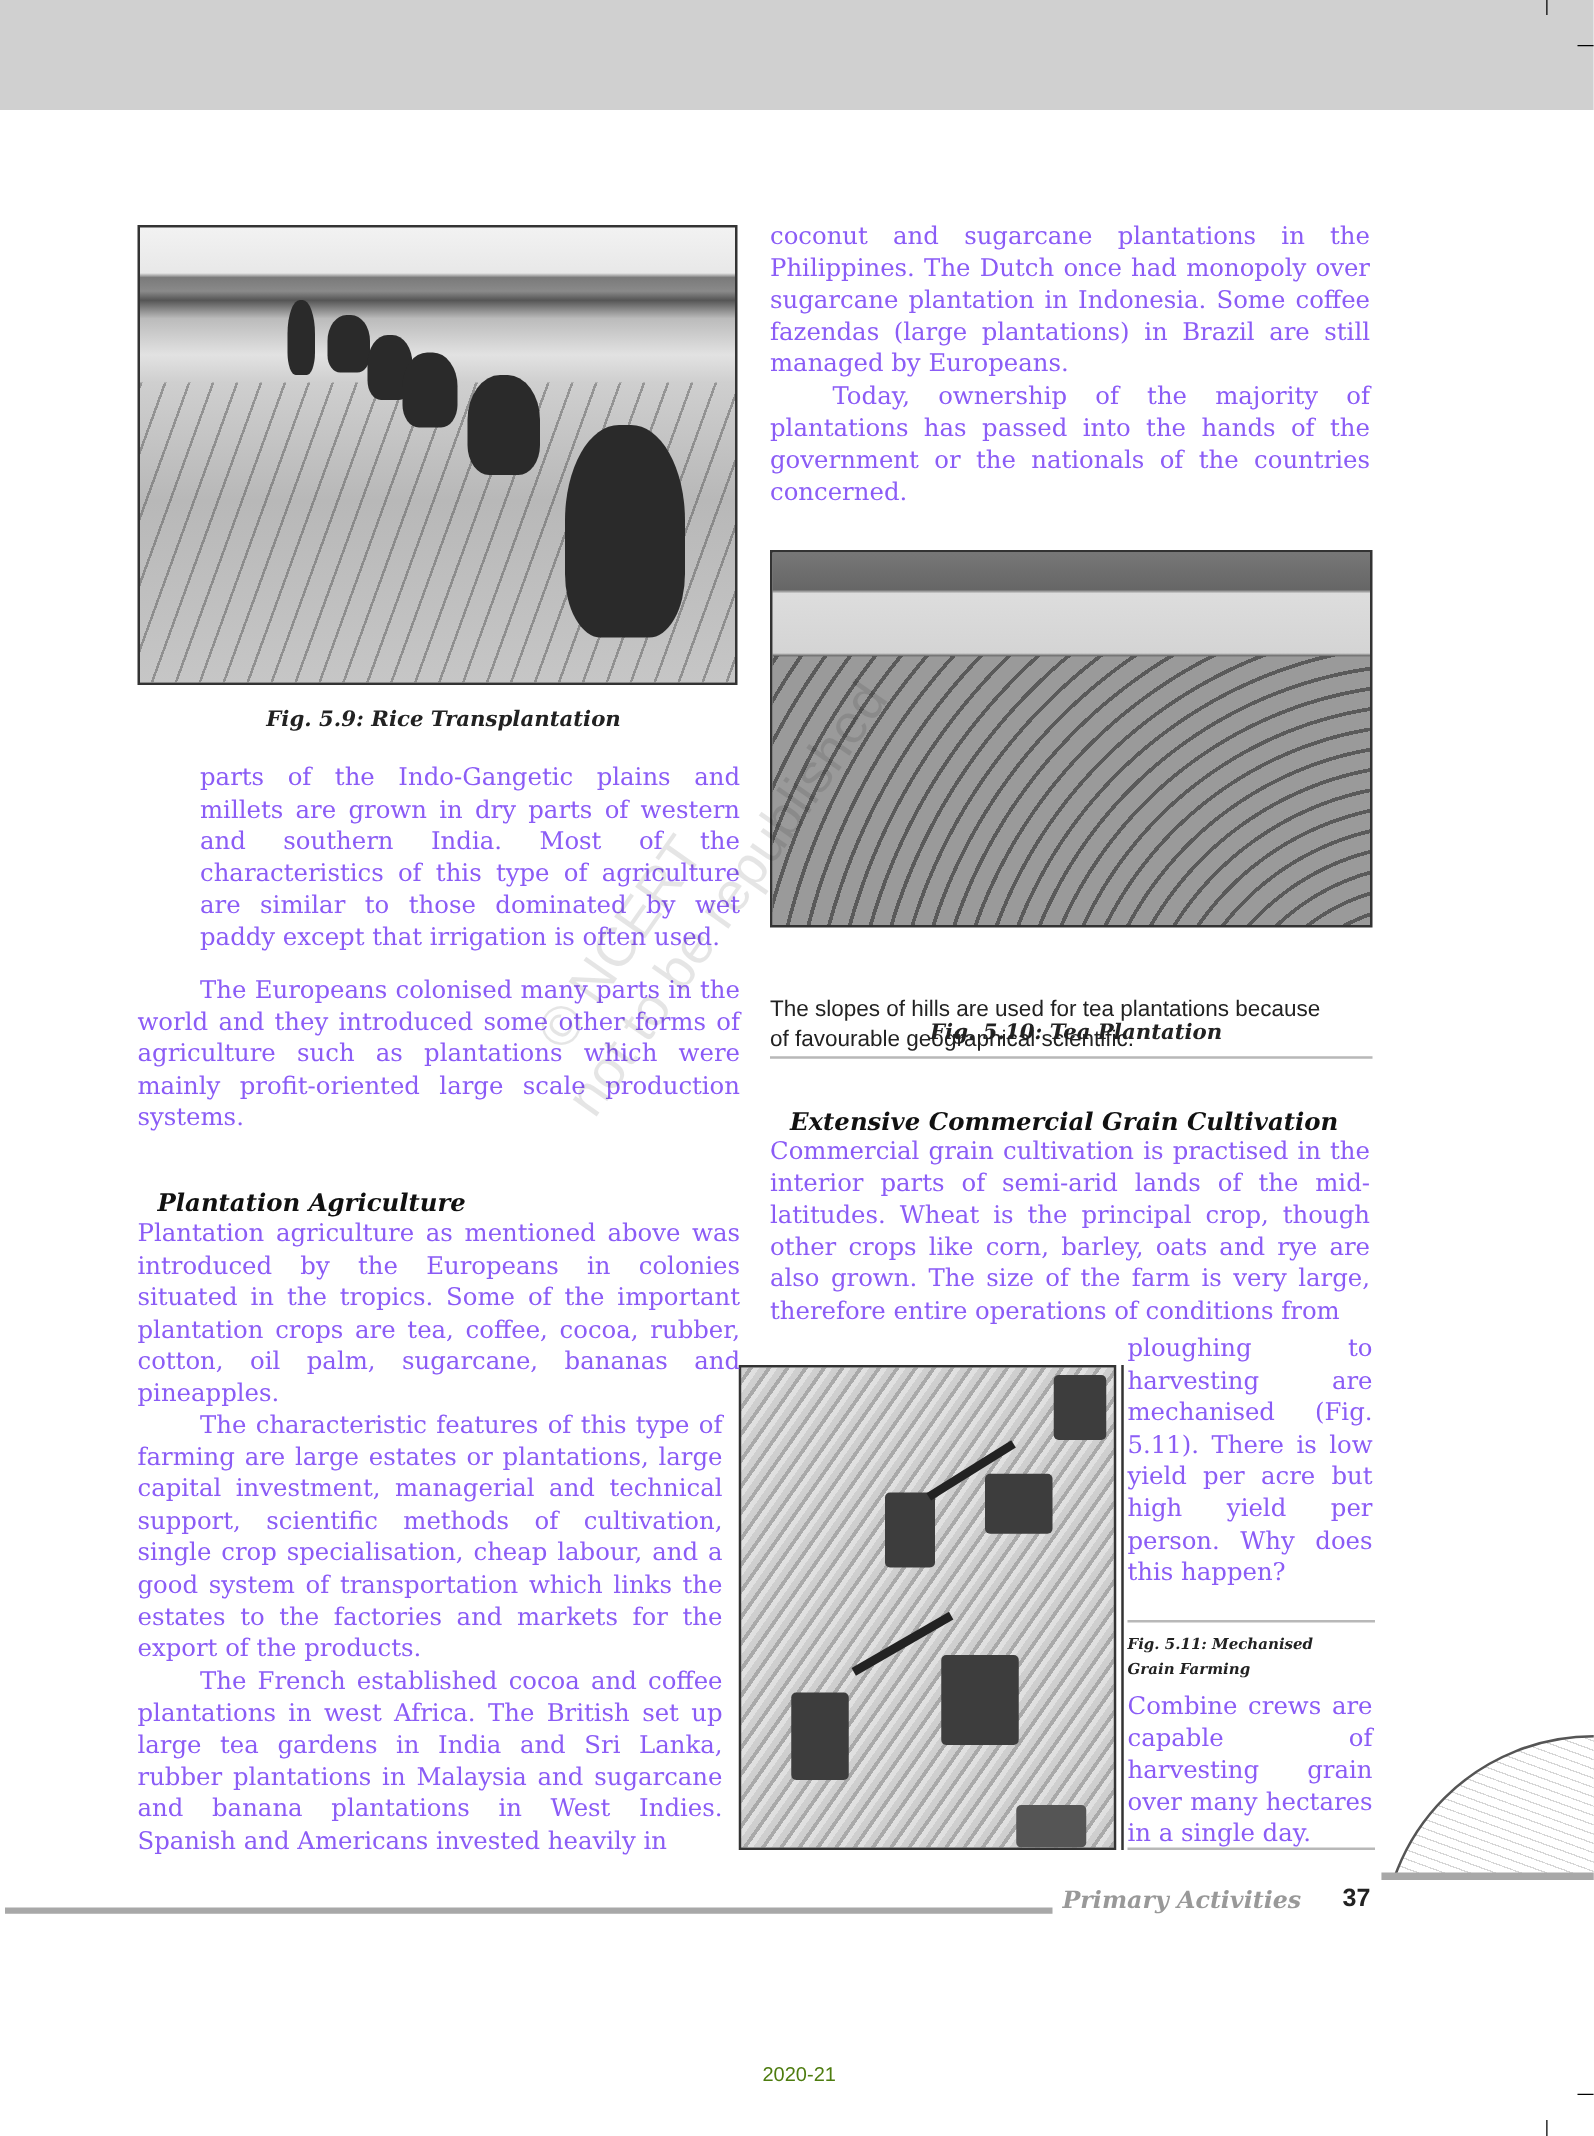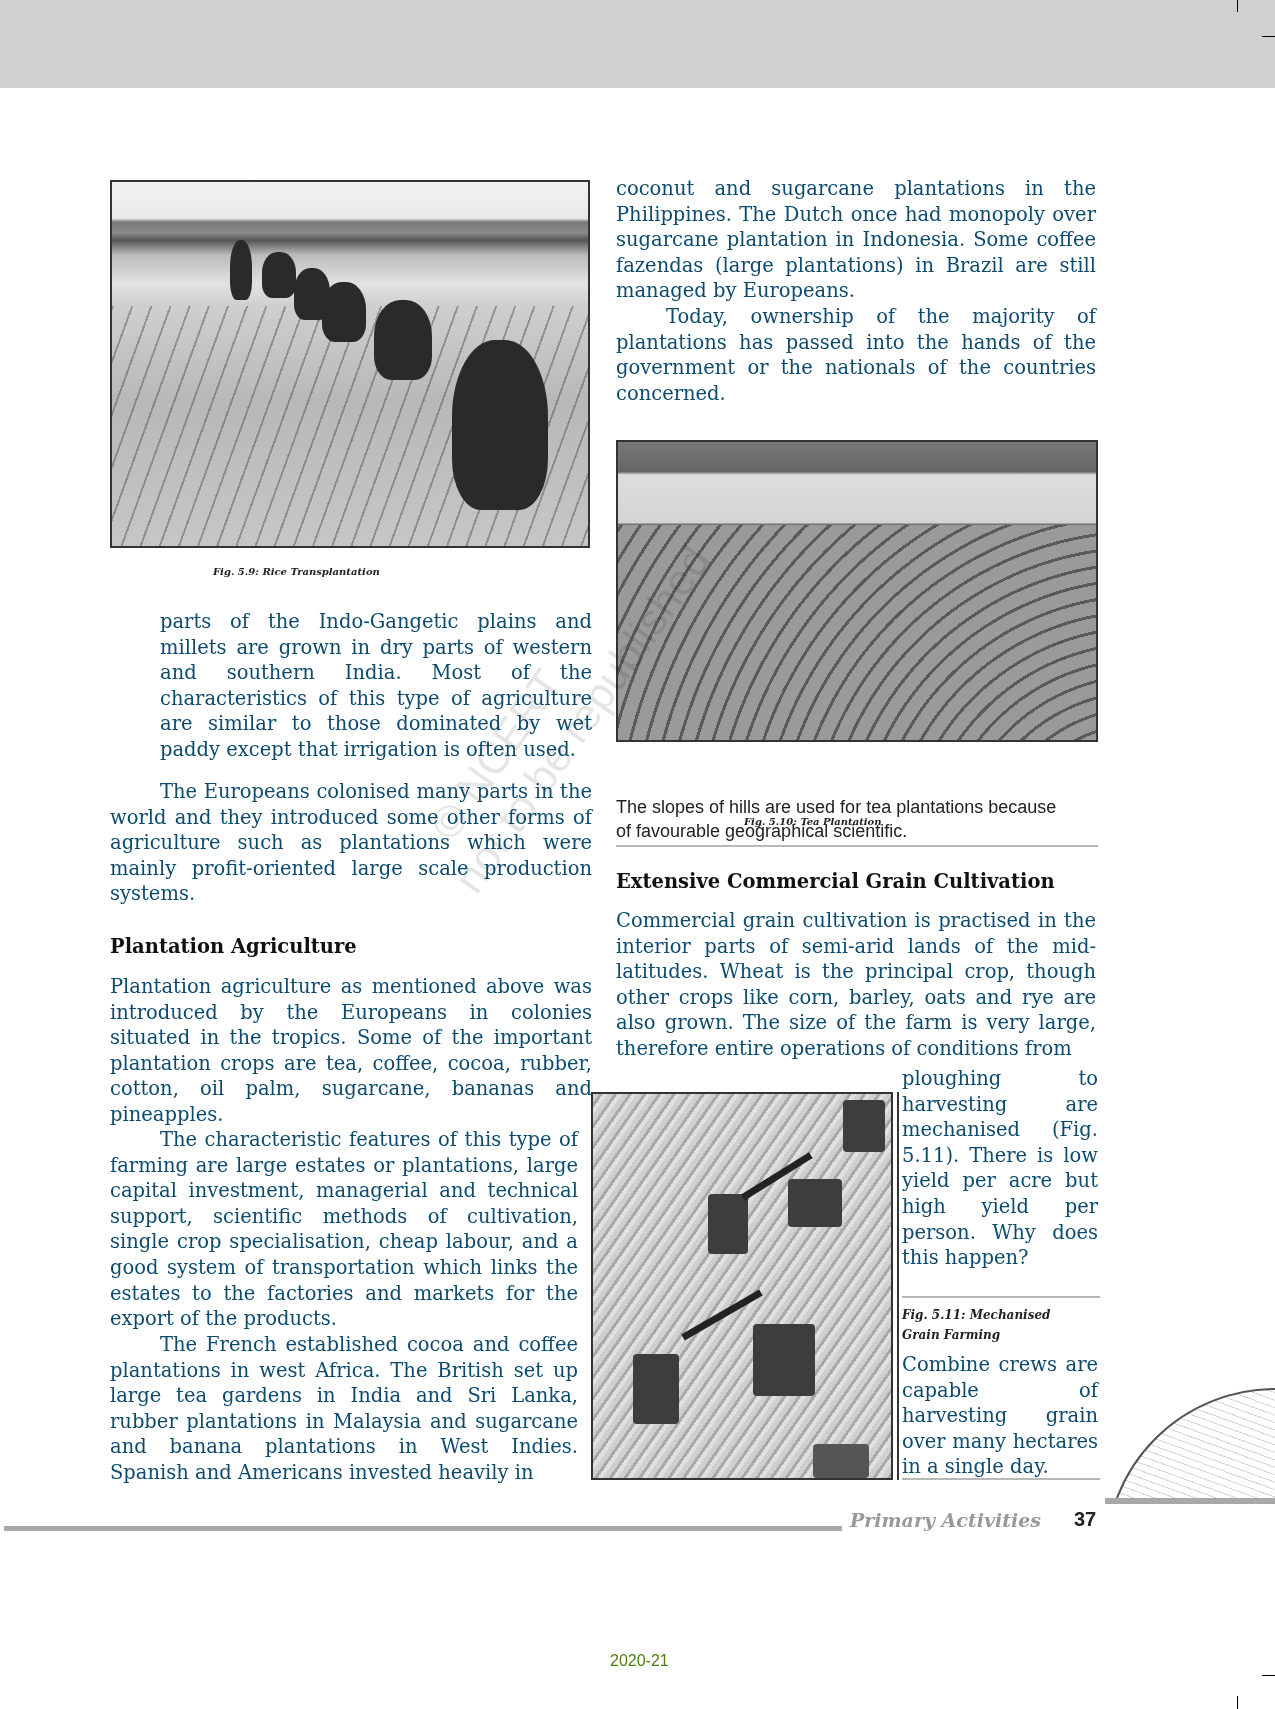--- a/index.html
+++ b/index.html
@@ -15,24 +15,24 @@
           background: repeating-linear-gradient(110deg, rgba(80,80,80,.45) 0 2px, transparent 2px 18px); }
   .rice .p { position:absolute; background:#2a2a2a; border-radius:45% 45% 30% 30%; }
   .tea { left:616px; top:440px; width:482px; height:302px;
          background: linear-gradient(180deg,#777 0%,#666 10%,#ddd 11%,#d4d4d4 27%,#444 28%,#8a8a8a 30%,#7a7a7a 100%); }
   .tea .rows { position:absolute; left:0; top:28%; width:100%; height:72%;
          background: repeating-radial-gradient(circle at 110% 160%, #5a5a5a 0 3px, #9a9a9a 3px 16px); }
   .grain { left:591px; top:1092px; width:302px; height:388px;
          background: repeating-linear-gradient(125deg,#cfcfcf 0 5px,#a9a9a9 5px 8px,#e0e0e0 8px 12px); }
   .grain .v { position:absolute; background:#3d3d3d; border-radius:4px; }
   .grain .arm { position:absolute; height:7px; background:#222; transform-origin:left center; }
-  .caption-fig { position:absolute; font-family:"DejaVu Serif", serif; font-weight:bold; font-style:italic; font-size:10px; color:#222; }
-  .para { position:absolute; font-size:19.5px; line-height:25.6px; text-align:justify; color:#0c4a6e; margin:0; }
+  .caption-fig { position:absolute; font-family:"DejaVu Serif", serif; font-weight:bold; font-style:italic; font-size:17px; color:#222; }
+  .para { position:absolute; font-size:19.5px; line-height:25.6px; text-align:justify; color:#8b5cf6; margin:0; }
   .para .ind { display:inline-block; width:50px; }
-  .heading { position:absolute; font-weight:bold; font-size:19.5px; color:#111; margin:0; }
+  .heading { position:absolute; font-weight:bold; font-size:19.5px; color:#111; margin:16px;font-style:italic; }
   .sans { font-family:"Liberation Sans", sans-serif; font-size:18px; line-height:24px; color:#222; }
   .rule { position:absolute; height:2px; background:#b8b8b8; }
   .vrule { position:absolute; width:2px; background:#333; }
   .watermark { position:absolute; left:420px; top:820px; transform:rotate(-55deg); transform-origin:left top;
                font-family:"Liberation Sans", sans-serif; font-size:44px; color:rgba(0,0,0,0.10); white-space:nowrap; }
   .footer-bar { position:absolute; left:4px; top:1526px; width:838px; height:5px; background:#a8a8a8; }
   .footer-title { position:absolute; left:850px; top:1509px; font-family:"DejaVu Serif", serif; font-style:italic; font-weight:bold; font-size:19px; color:#999; }
   .page-no { position:absolute; left:1074px; top:1508px; font-family:"Liberation Sans", sans-serif; font-weight:bold; font-size:20px; color:#222; }
   .year { position:absolute; left:610px; top:1652px; font-family:"Liberation Sans", sans-serif; font-size:16px; color:#4d7c0f; }
   .globe { position:absolute; left:1105px; top:1388px; width:220px; height:116px; overflow:hidden; }

